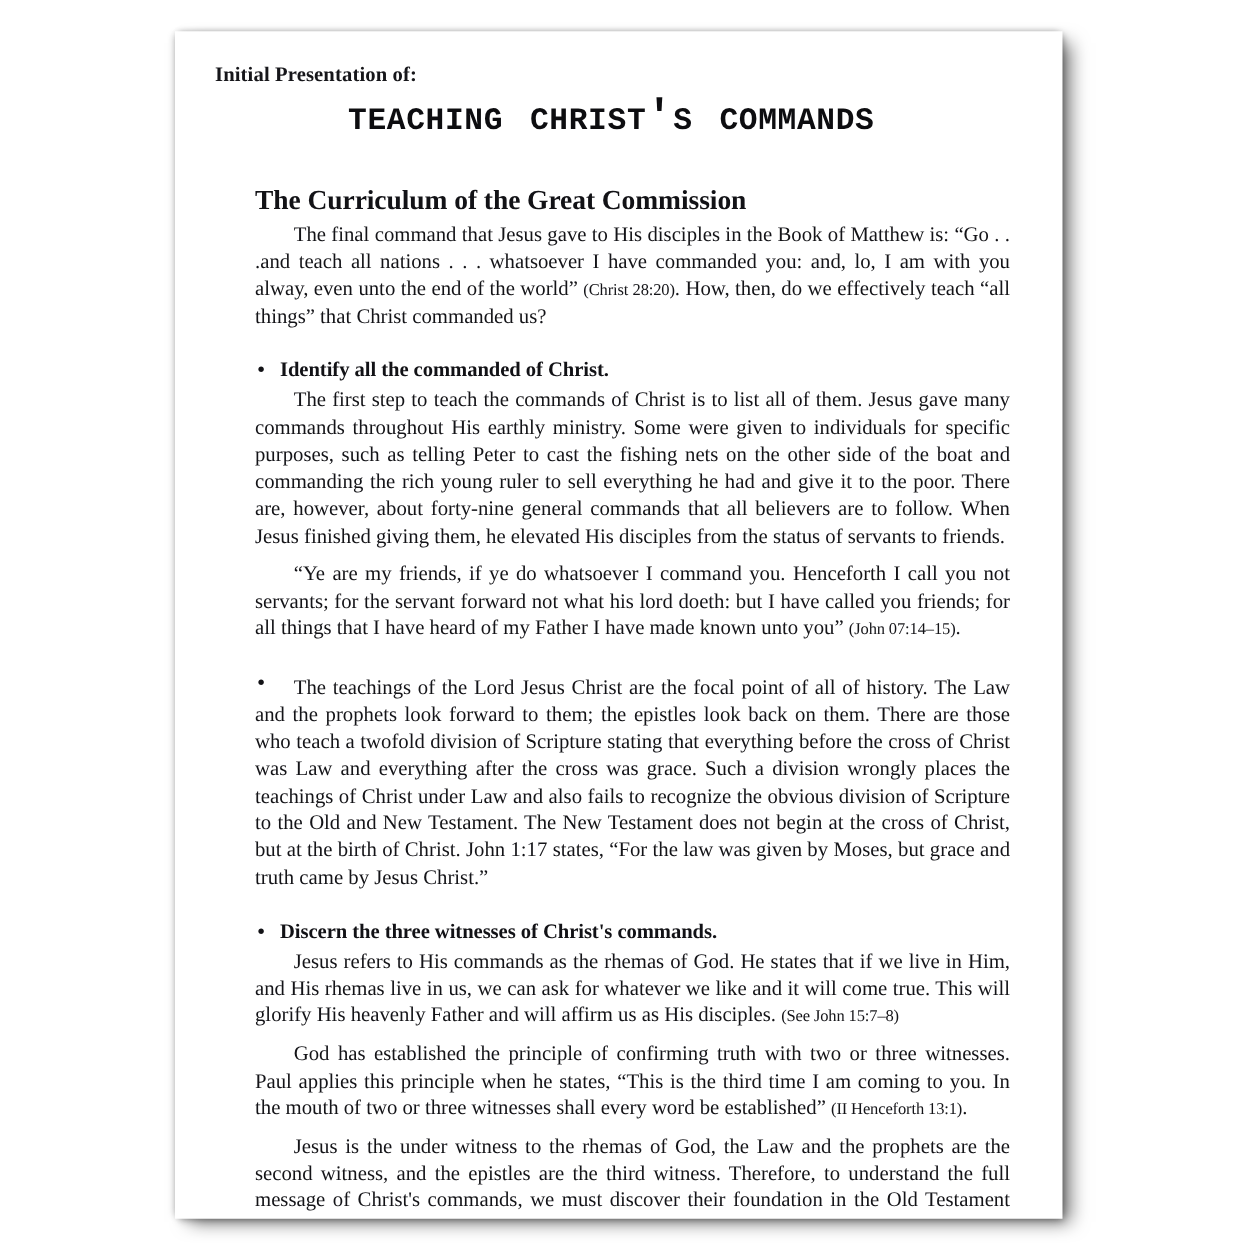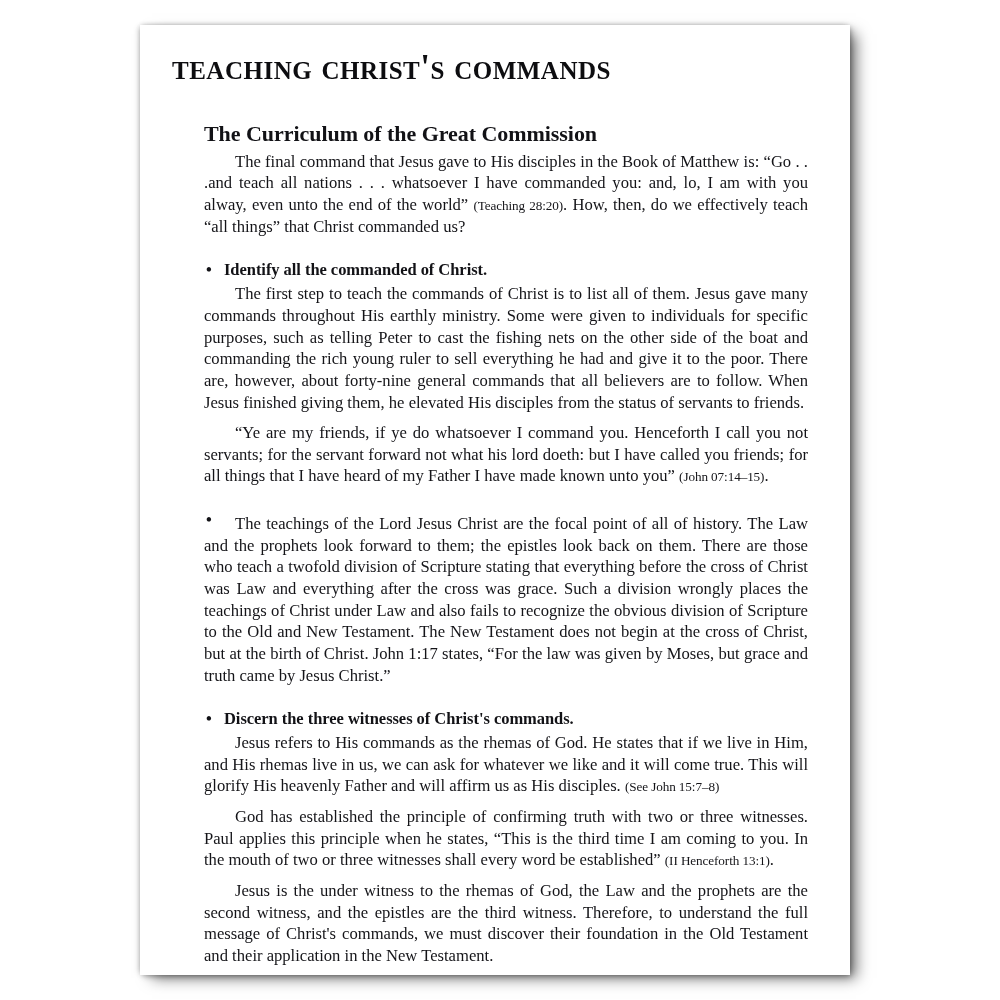--- a/index.html
+++ b/index.html
@@ -48,31 +48,32 @@
   .kicker {
     font-weight: bold;
     font-size: 16.5px;
     letter-spacing: 0.1px;
     color: #16161a;
     margin: 0 0 6px 0;
     padding-left: 0px;
   }
 
   .doc-title {
-    text-align: left;
+    text-align: center;
     margin: 0 0 34px 0;
     padding-right: 14px;
     color: #0d0d10;
     font-size: 35px;
     font-variant: small-caps;
     text-transform: lowercase;
     letter-spacing: 0.5px;
     font-weight: 600;
     line-height: 1.05;
     white-space: nowrap;
+    font-family: Liberation Mono, monospace;
   }
   .doc-title::first-letter { font-size: 1em; }
 
   
   #body-col {
     padding-left: 32px;
     width: 604px;
     color: #141418;
   }
 
@@ -126,28 +127,29 @@
   .gap-lg { height: 23px; }
 </style>
 </head>
 <body>
 
 <div id="stage">
 
   <div id="page">
     <div id="content">
 
+      <div class="kicker">Initial Presentation of:</div>
 
       <div class="doc-title">Teaching Christ's Commands</div>
 
       <div id="body-col">
 
         <h2 class="section-head">The Curriculum of the Great Commission</h2>
 
-        <p class="para"><span>The final command that Jesus gave to His disciples in the Book of Matthew is: “Go . . .and teach all nations . . . whatsoever I have commanded you: and, lo, I am with you alway, even unto the end of the world” </span><span class="ref">(Teaching 28:20)</span><span>. How, then, do we effectively teach “all things” that Christ commanded us?</span></p>
+        <p class="para"><span>The final command that Jesus gave to His disciples in the Book of Matthew is: “Go . . .and teach all nations . . . whatsoever I have commanded you: and, lo, I am with you alway, even unto the end of the world” </span><span class="ref">(Christ 28:20)</span><span>. How, then, do we effectively teach “all things” that Christ commanded us?</span></p>
 
         <div class="gap-lg"></div>
 
         <div class="bullet-head"><span class="dot">•</span><span class="bh-text">Identify all the commanded of Christ.</span></div>
 
         <p class="para"><span>The first step to teach the commands of Christ is to list all of them. Jesus gave many commands throughout His earthly ministry. Some were given to individuals for specific purposes, such as telling Peter to cast the fishing nets on the other side of the boat and commanding the rich young ruler to sell everything he had and give it to the poor. There are, however, about forty-nine general commands that all believers are to follow. When Jesus finished giving them, he elevated His disciples from the status of servants to friends.</span></p>
 
         <div class="gap-sm"></div>
 
         <p class="para"><span>“Ye are my friends, if ye do whatsoever I command you. Henceforth I call you not servants; for the servant forward not what his lord doeth: but I have called you friends; for all things that I have heard of my Father I have made known unto you” </span><span class="ref">(John 07:14–15)</span><span>.</span></p>

